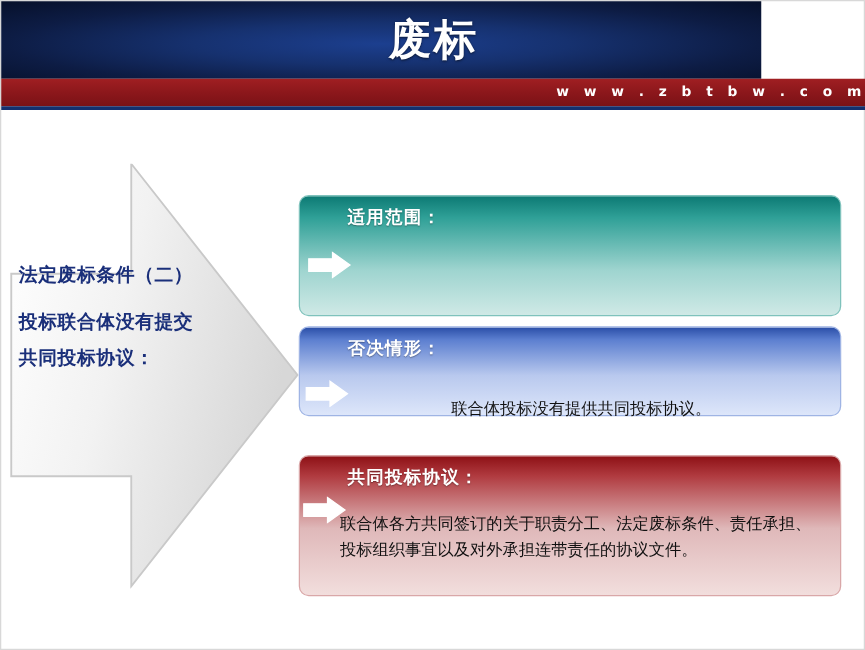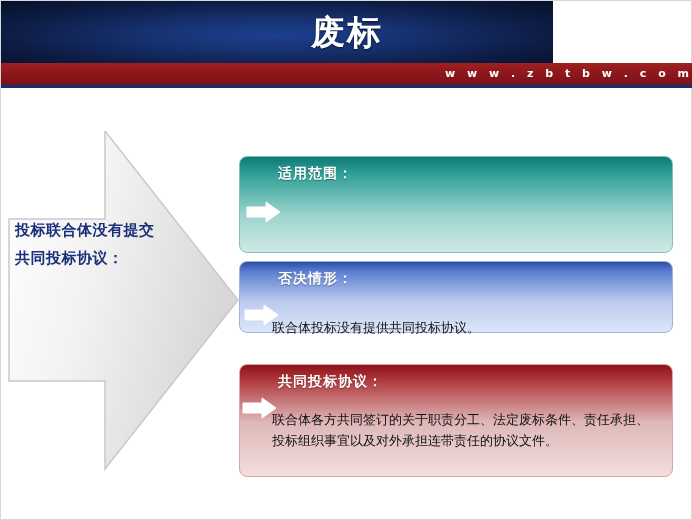--- a/index.html
+++ b/index.html
@@ -19,21 +19,21 @@
     height: 520px;
     background: #ffffff;
     box-sizing: border-box;
     border: 1px solid #d8d8d8;
   }
 
   
   .header {
     position: absolute;
     left: 0; top: 0;
-    width: 552px;
+    width: 608px;
     height: 62px;
     background: radial-gradient(ellipse at 50% 55%, #1c3f8f 0%, #16316f 35%, #0d1c44 70%, #06102a 100%);
   }
   .header-title {
     position: absolute;
     left: 0; top: 8px;
     width: 692px;
     text-align: center;
     color: #ffffff;
     font-size: 34px;
@@ -131,21 +131,21 @@
   }
   .box-body {
     position: absolute;
     left: 32px;
     right: 14px;
     color: #111111;
     font-size: 13px;
     line-height: 20px;
   }
   .box-green .box-body { top: 58px; }
-  .box-blue  .box-body { top: 56px; }
+  .box-blue  .box-body { top: 56px; text-align: center; }
   .box-red   .box-body { top: 44px; line-height: 21px; }
 
   
   .inner-arrow {
     position: absolute;
     width: 36px;
     height: 22px;
   }
   .inner-arrow svg { display: block; }
 </style>
@@ -168,20 +168,21 @@
           <stop offset="0%" stop-color="#ffffff"></stop>
           <stop offset="45%" stop-color="#f2f2f2"></stop>
           <stop offset="100%" stop-color="#d7d7d7"></stop>
         </linearGradient>
       </defs>
       <path d="M98 0 L231 169 L98 338 L98 250 L2 250 L2 88 L98 88 Z" fill="url(#grayGrad)" stroke="#c9c9c9" stroke-width="1.5"></path>
     </svg>
   </div>
 
   <div class="left-label">
+    <span>法定废标条件（二）</span>
     <span class="l2">投标联合体没有提交</span>
     <span>共同投标协议：</span>
   </div>
 
   <div class="box box-green">
     <div class="box-title">适用范围：</div>
     <div class="inner-arrow" style="left:6px; top:44px;">
       <svg width="36" height="22" viewBox="0 0 36 22" xmlns="http://www.w3.org/2000/svg">
         <path d="M1 6 L20 6 L20 1 L34 11 L20 21 L20 16 L1 16 Z" fill="#ffffff" stroke="#ffffff" stroke-width="1"></path>
       </svg>

